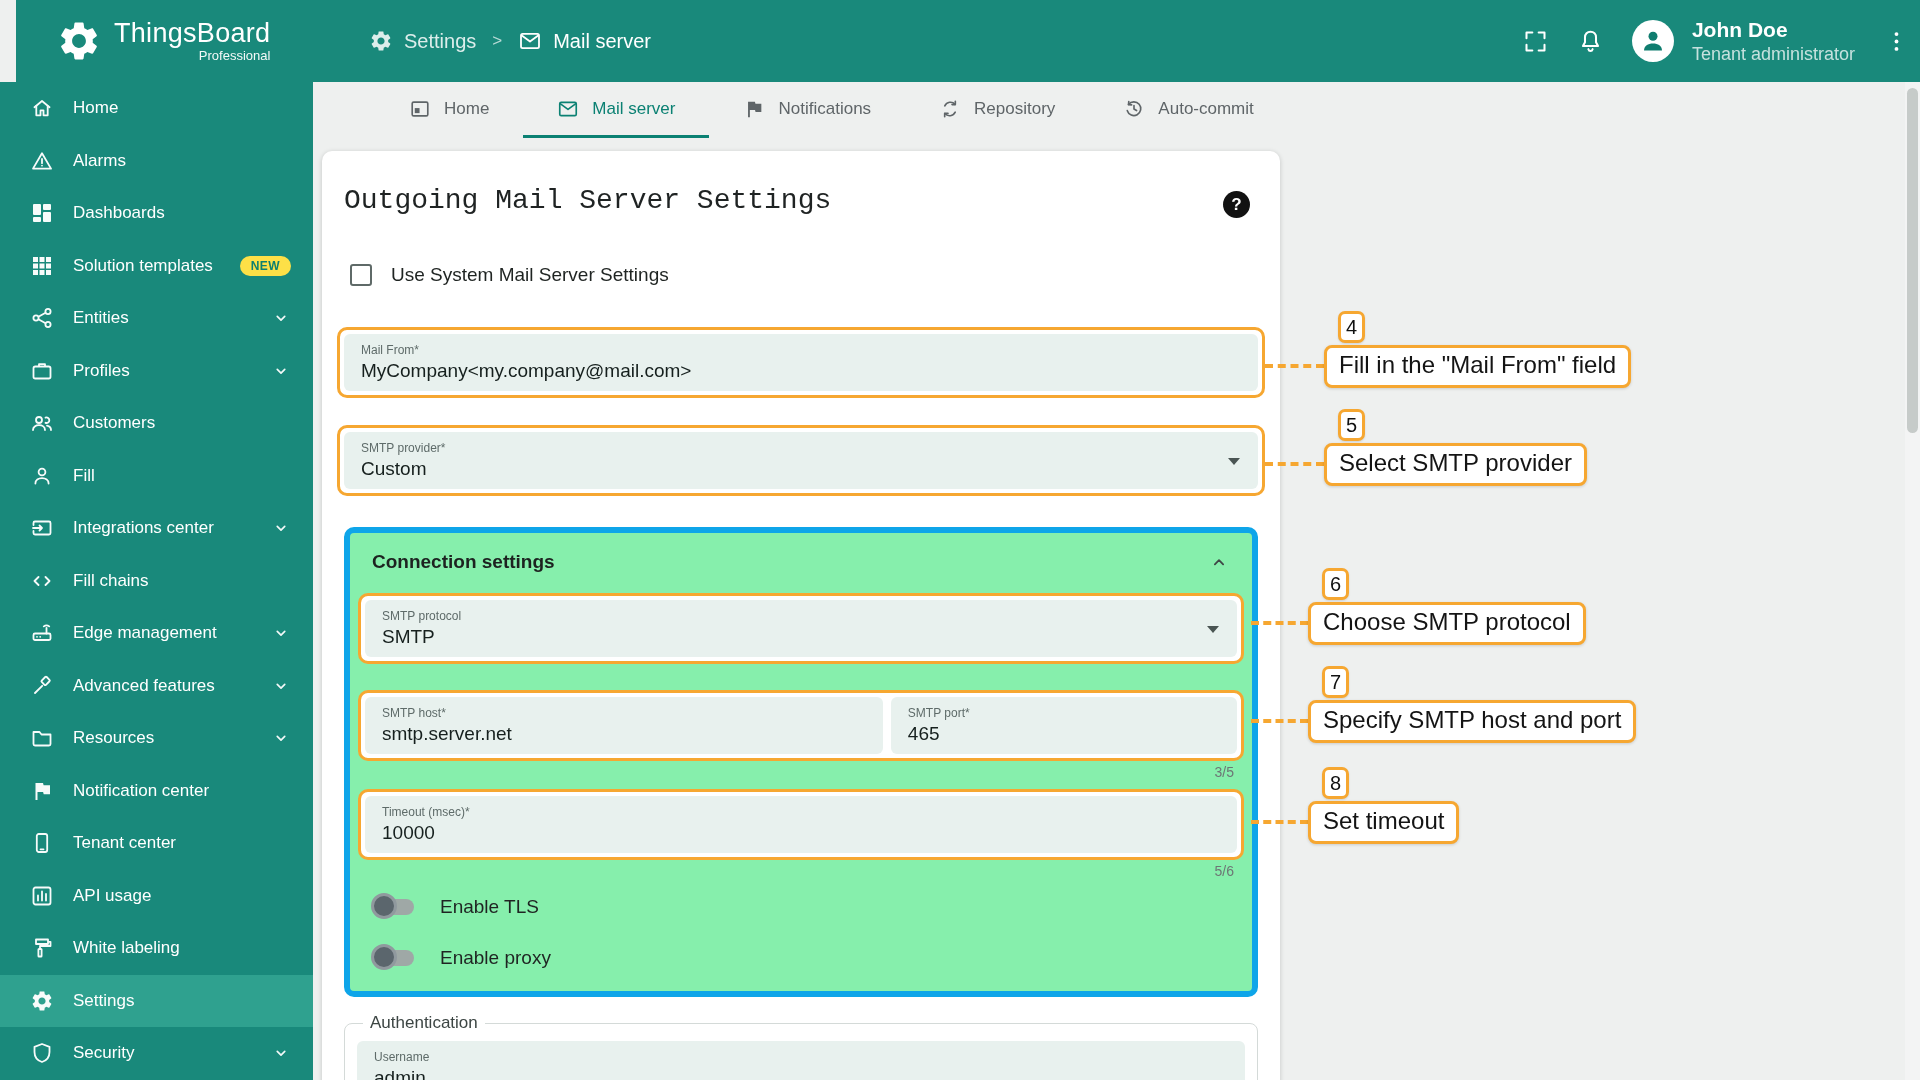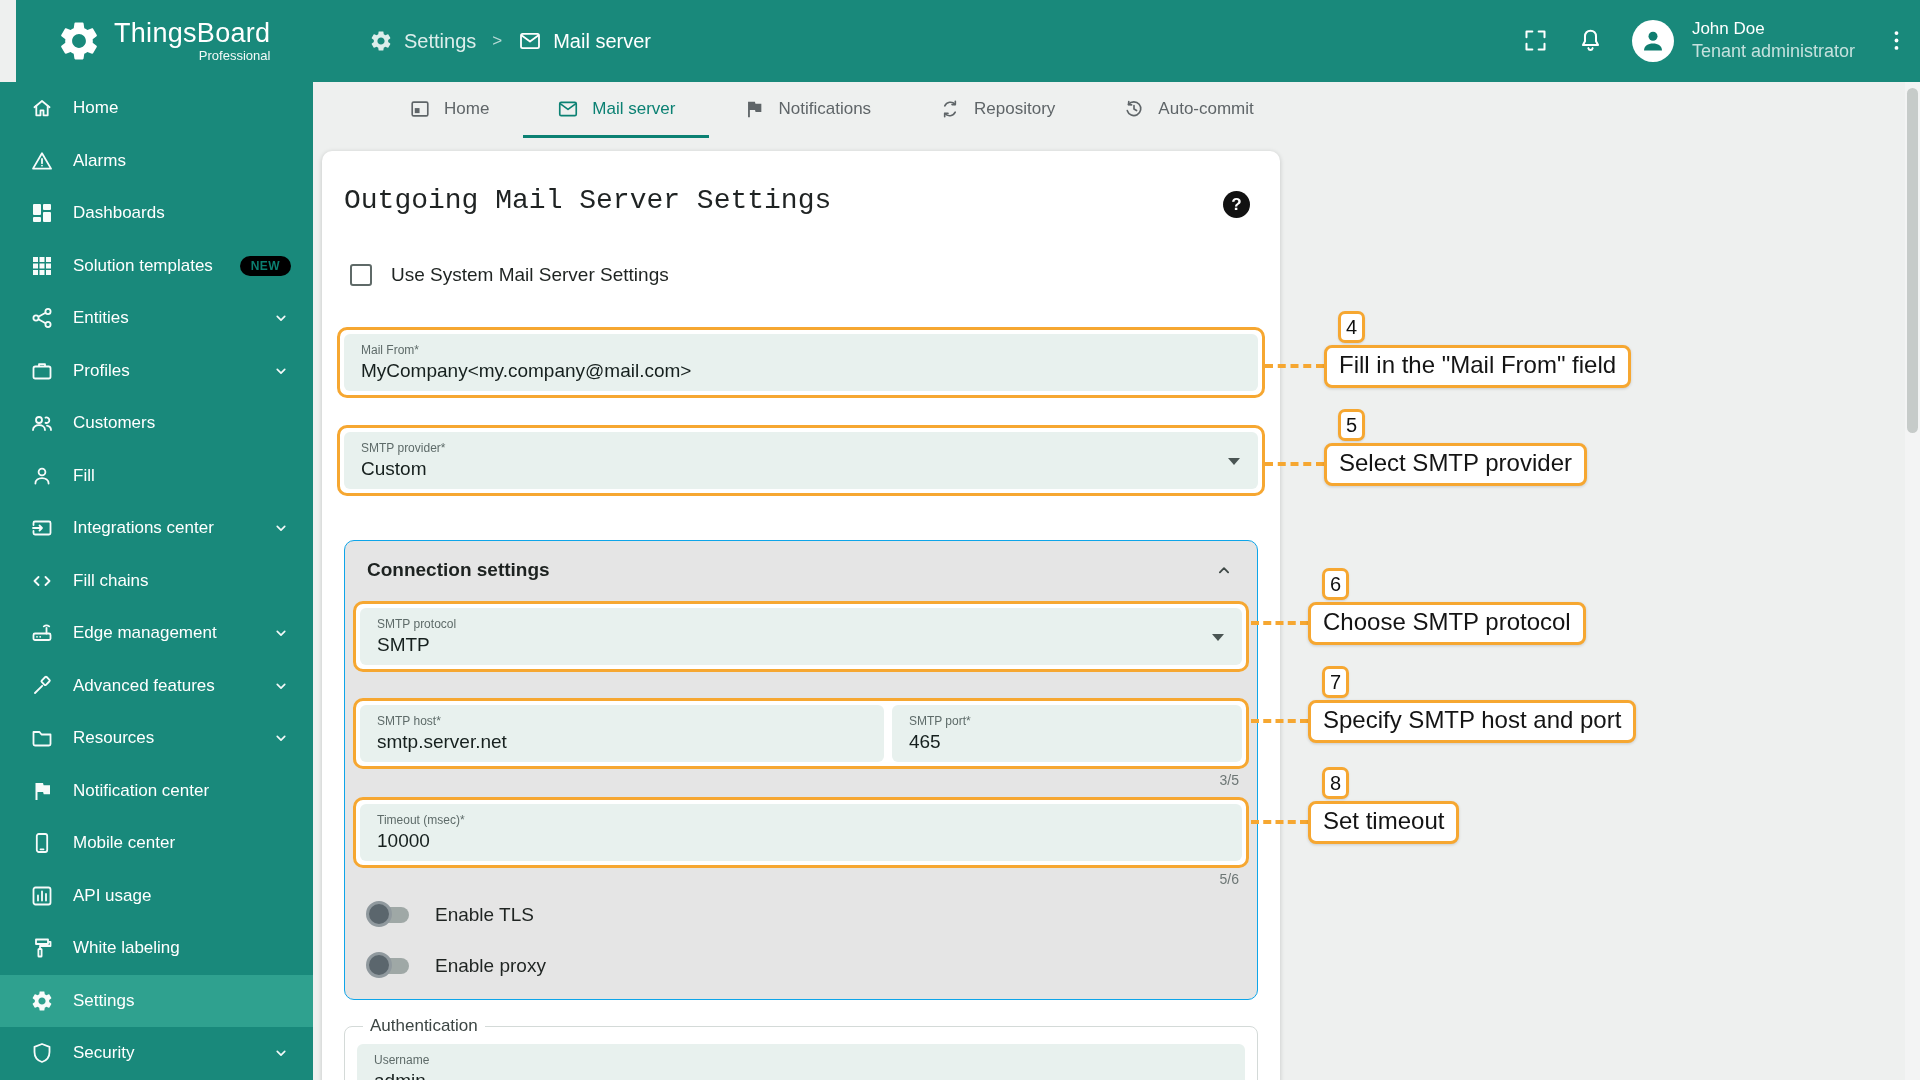--- a/index.html
+++ b/index.html
@@ -18,32 +18,32 @@
   .crumb { display:flex; align-items:center; gap:11px; cursor:pointer; }
   .crumb-settings { color:rgba(255,255,255,.85); }
   .crumb-sep { margin:0 16px; color:rgba(255,255,255,.7); font-size:17px; }
   .bc-icon { width:24px; height:24px; }
   .header-right { margin-left:auto; display:flex; align-items:center; gap:28px; padding-right:26px; }
   .hicon { width:27px; height:27px; cursor:pointer; color:#fff; }
   .avatar { width:42px; height:42px; border-radius:50%; background:#fff; color:#0f7d6f;
             display:flex; align-items:center; justify-content:center; cursor:pointer; }
   .avatar svg { width:30px; height:30px; }
   .user-block { display:flex; flex-direction:column; line-height:1.3; margin-left:-10px; }
-  .user-name { font-size:17px; }
+  .user-name { font-size:21px;font-weight:bold; }
   .user-role { font-size:18px; color:rgba(255,255,255,.75); }
 
   
   .sidebar { position:absolute; top:82px; left:0; width:313px; bottom:0; background:#19897b; color:#fff; z-index:5; }
   .nav-item { height:52.5px; display:flex; align-items:center; padding:0 22px 0 30px; gap:19px;
               font-size:17px; cursor:pointer; }
   .nav-item.active { background:#2fa18f; }
   .nicon { width:24px; height:24px; flex:none; opacity:.97; }
   .nav-label { white-space:nowrap; }
   .nav-chevron { width:20px; height:20px; margin-left:auto; opacity:.95; flex:none; }
-  .nav-badge { margin-left:auto; background:#000000; color:#0c7f71; font-size:12px; font-weight:bold;
+  .nav-badge { margin-left:auto; background:#fde047; color:#0c7f71; font-size:12px; font-weight:bold;
                padding:3px 11px; border-radius:12px; letter-spacing:.4px; }
 
   
   .content { position:absolute; left:313px; top:82px; right:15px; bottom:0; background:#eef0ef; overflow:hidden; }
   .tabs { height:56px; display:flex; align-items:stretch; padding-left:62px; }
   .tab { display:flex; align-items:center; gap:13px; padding:0 34px; font-size:17px; color:#5f6568;
          cursor:pointer; border-bottom:3px solid transparent; }
   .tab svg { width:22px; height:22px; }
   .tab.active { color:#0b8173; border-bottom-color:#0b8173; }
 
@@ -62,21 +62,21 @@
         margin-left:-7px; margin-right:-7px; }
   .hl-mailfrom { margin-top:41px; }
   .hl-provider { margin-top:27px; }
   .field { background:#e8f1ee; border-radius:6px; padding:9px 17px 8px; position:relative; min-height:57px; cursor:text; }
   .field-label { font-size:12px; color:#5e6b69; }
   .field-value { font-size:19px; color:#16201e; margin-top:3px; }
   .select { cursor:pointer; }
   .caret { position:absolute; right:18px; top:50%; margin-top:-3px; width:0; height:0;
            border-left:6px solid transparent; border-right:6px solid transparent; border-top:7px solid #4a5553; }
 
-  .panel { margin-top:44px; border:1px solid #0ea5e9; border-radius:10px; padding:0 16px 18px; background:#e5e5e5; }
+  .panel { margin-top:31px; border:6px solid #0ea5e9; border-radius:10px; padding:0 16px 18px; background:#86efac; }
   .panel-header { height:58px; display:flex; align-items:center; justify-content:space-between; padding:0 6px; cursor:pointer; }
   .panel-title { font-size:19px; font-weight:bold; color:#1d2220; }
   .collapse-icon { width:22px; height:22px; color:#3f4846; }
   .panel .hl { margin-left:-8px; margin-right:-8px; }
   .hl-protocol { margin-top:2px; }
   .hl-hostport { margin-top:26px; }
   .hostport { display:flex; gap:8px; }
   .hostport .field { flex:1; }
   .hostport .field.host { flex:1.55; }
   .counter { font-size:14px; color:#6d7675; text-align:right; margin:3px 2px 0; height:17px; }
@@ -390,21 +390,21 @@
   <div class="nav-item">
     <svg class="nicon" viewBox="0 0 24 24">
         <use href="#i-flag"></use>
       </svg>
     <span class="nav-label">Notification center</span>
   </div>
   <div class="nav-item">
     <svg class="nicon" viewBox="0 0 24 24">
         <use href="#i-phone"></use>
       </svg>
-    <span class="nav-label">Mobile center</span>
+    <span class="nav-label">Tenant center</span>
   </div>
   <div class="nav-item">
     <svg class="nicon" viewBox="0 0 24 24">
         <use href="#i-chart"></use>
       </svg>
     <span class="nav-label">API usage</span>
   </div>
   <div class="nav-item">
     <svg class="nicon" viewBox="0 0 24 24">
         <use href="#i-brush"></use>

